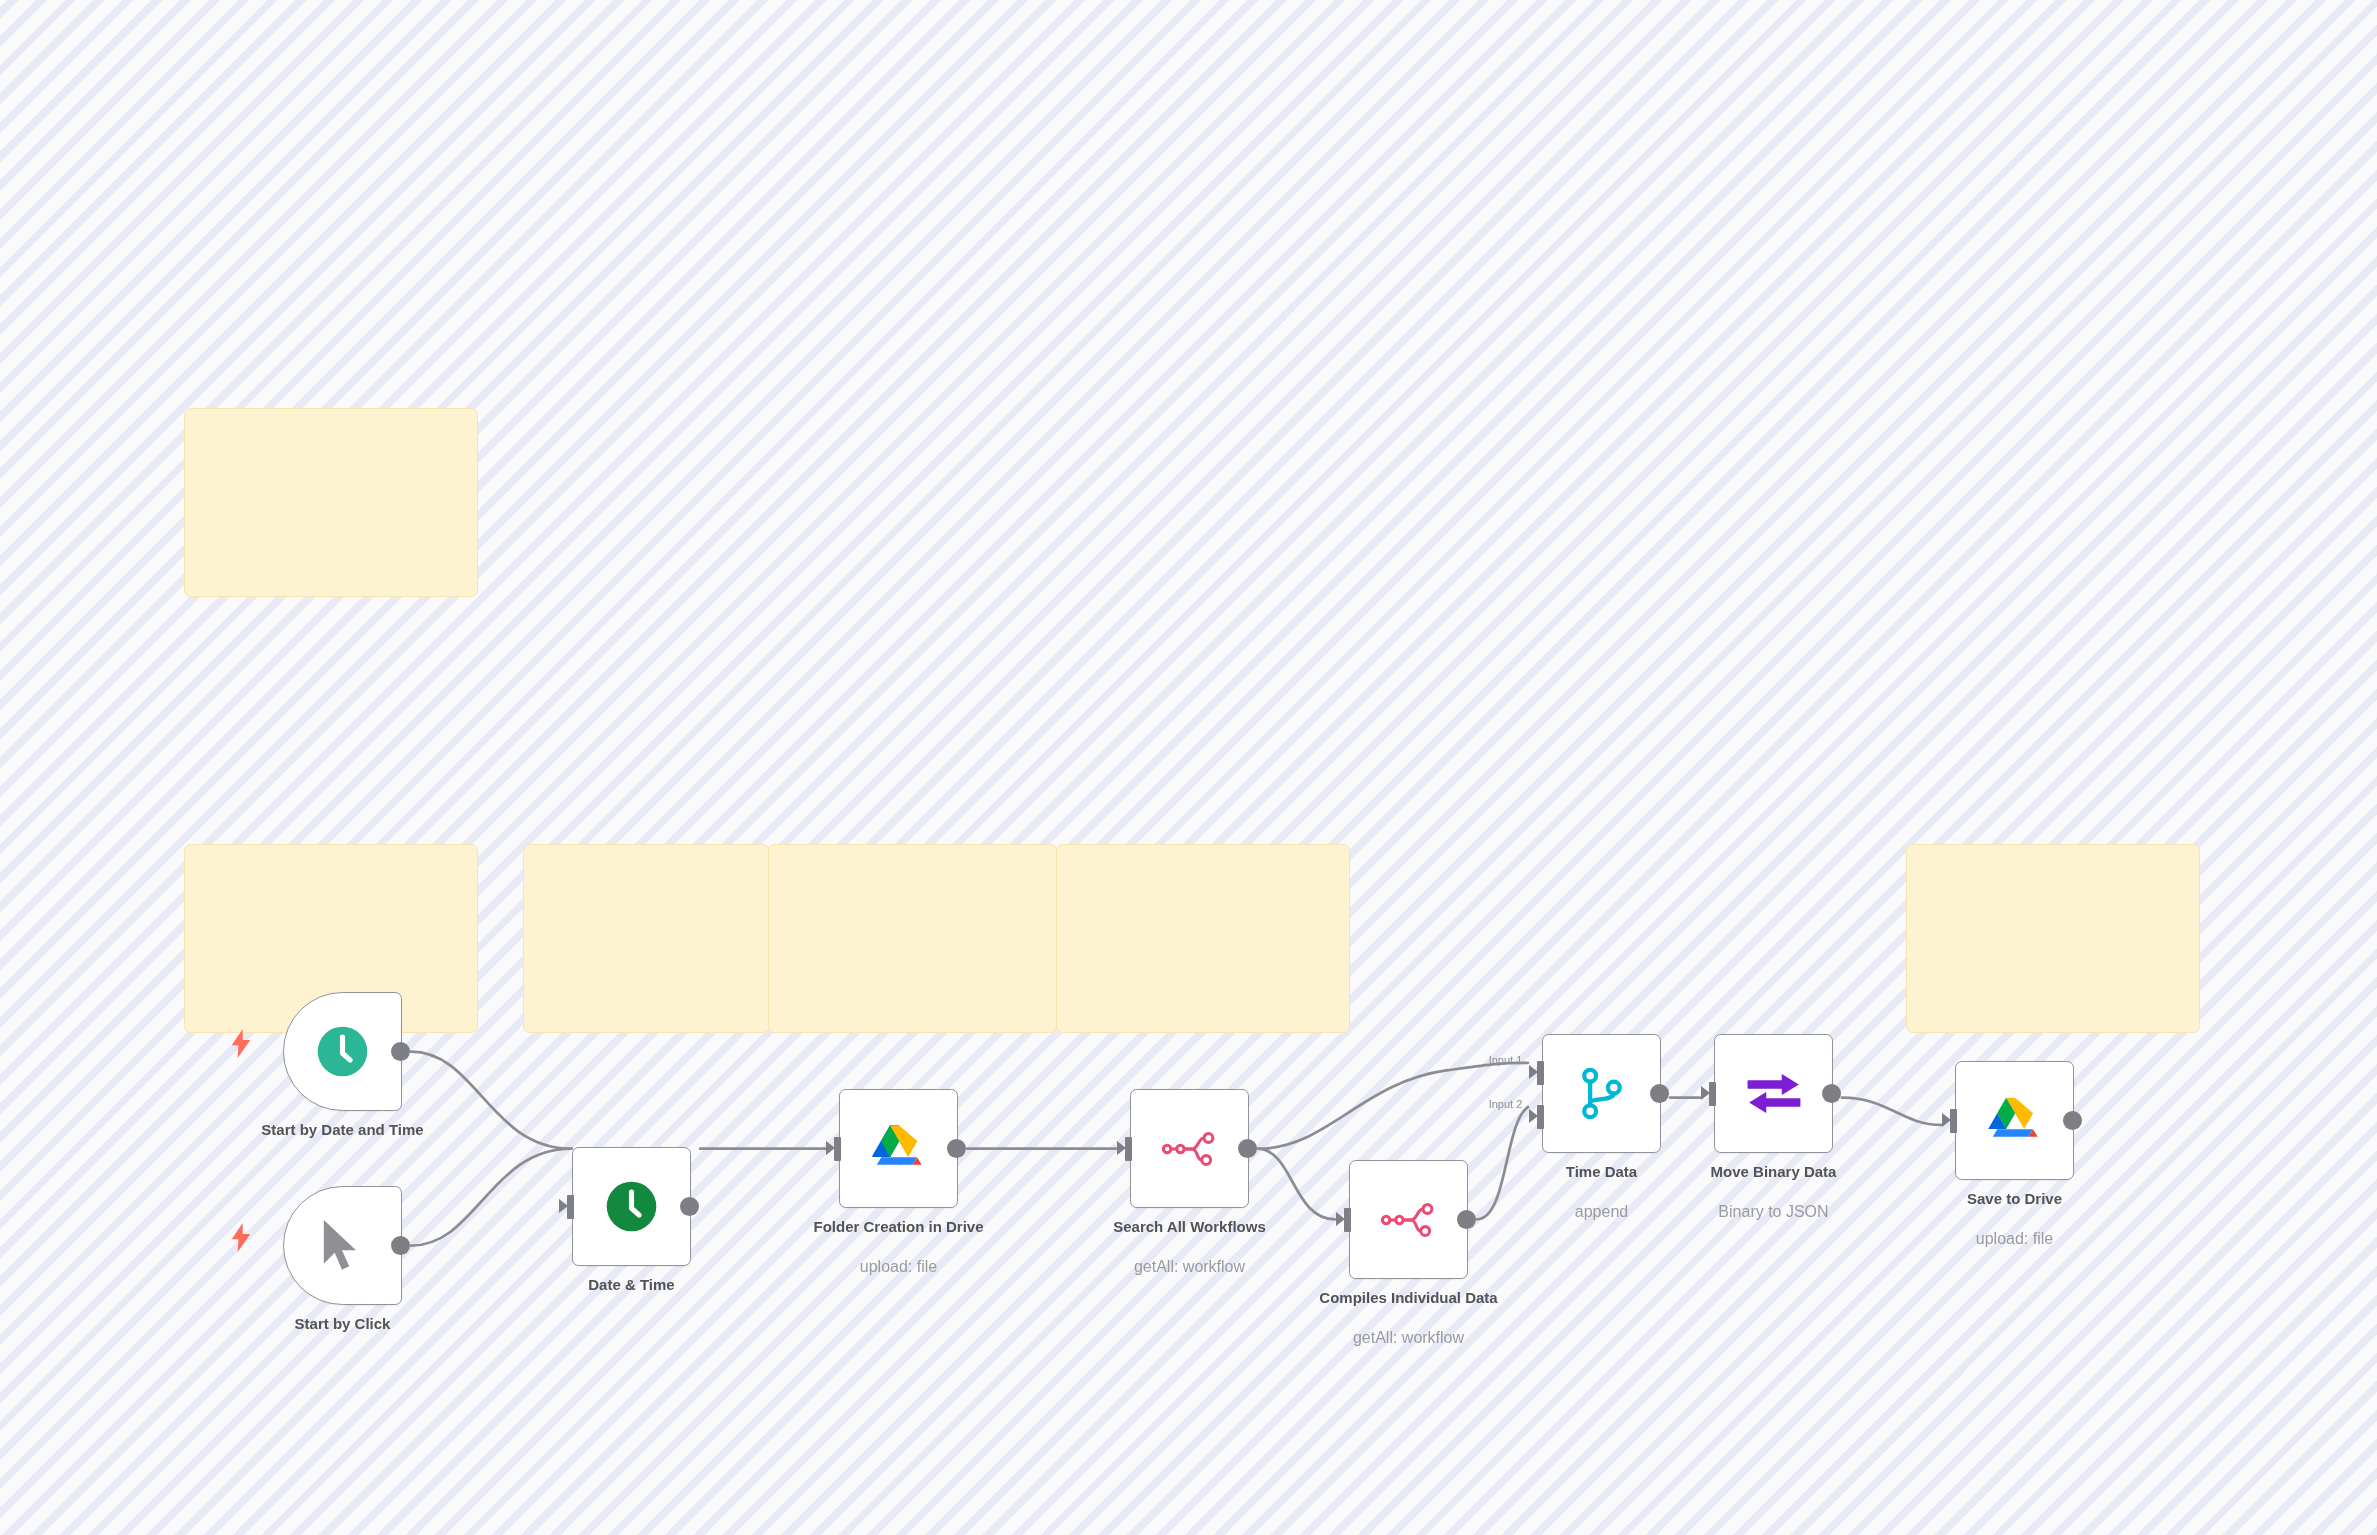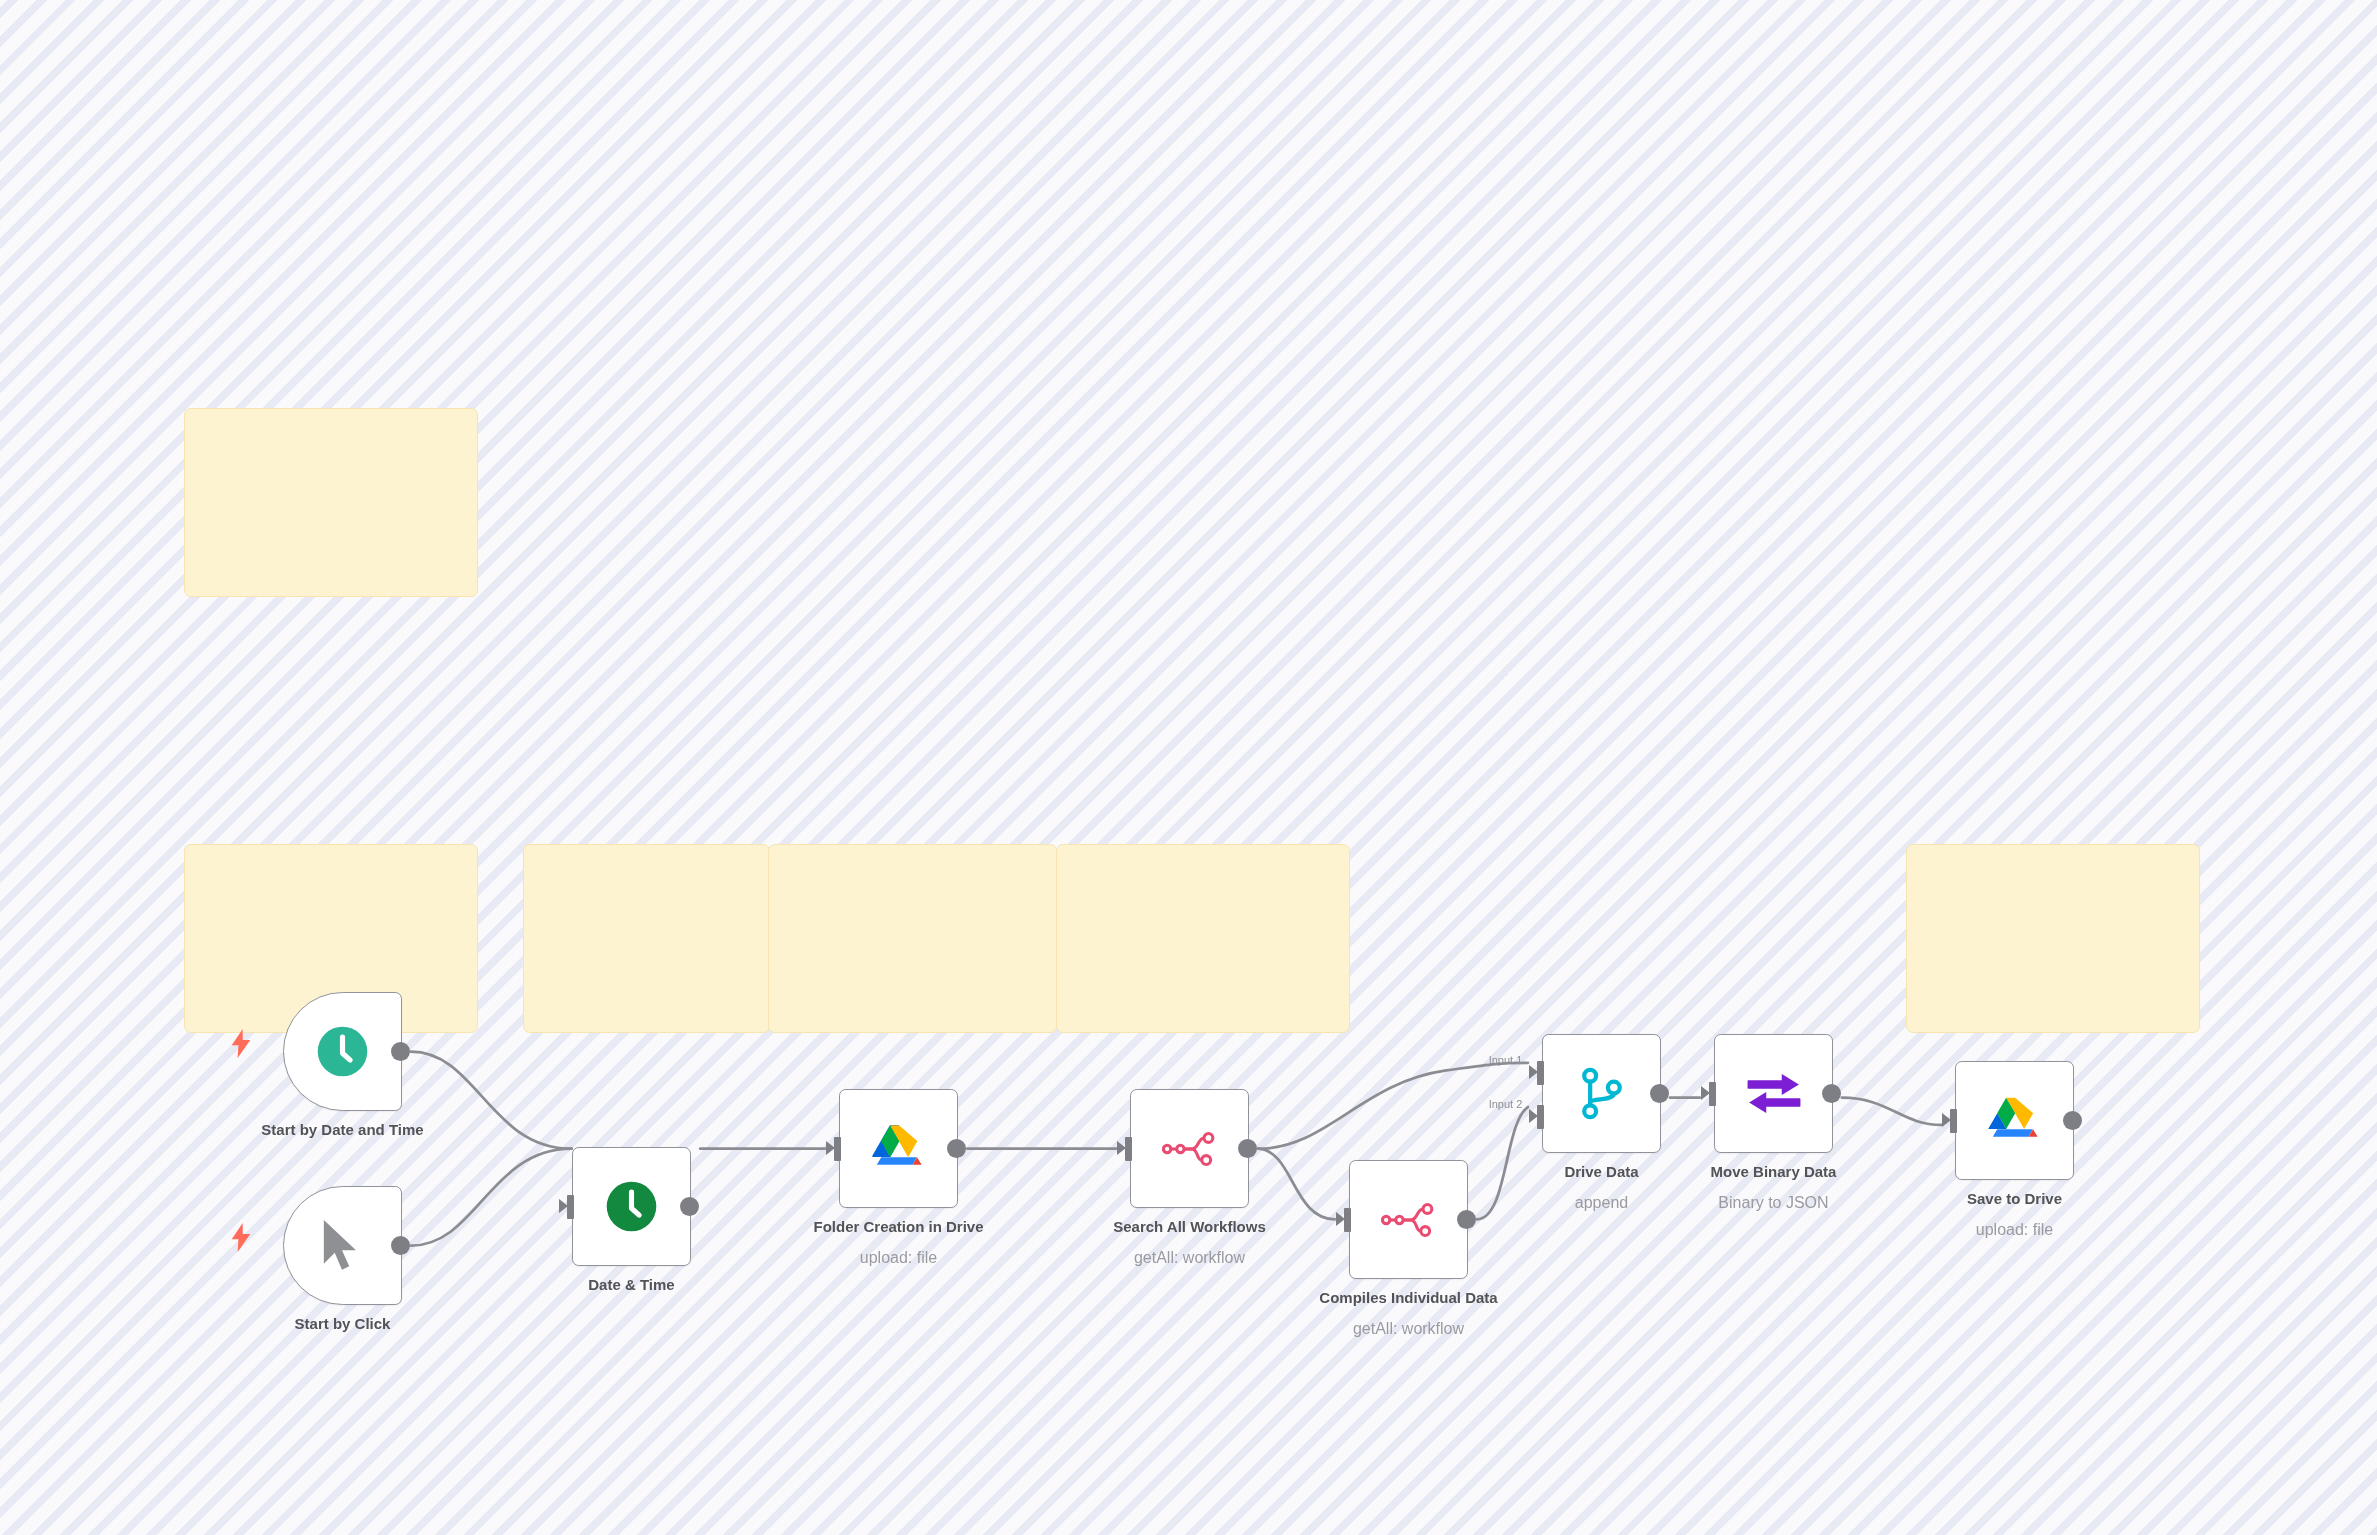--- a/index.html
+++ b/index.html
@@ -96,21 +96,21 @@
     font-weight: 700;
     color: #525356;
     line-height: 1.35;
   }
 
   .node-subtitle {
     font-size: 16px;
     font-weight: 400;
     color: #9a9ba0;
     line-height: 1.45;
-    margin-top: 9px;
+    margin-top: 18px;
   }
 
   
   .ep-out {
     position: absolute;
     right: -9.4px;
     top: 50%;
     margin-top: -9.4px;
     width: 19px;
     height: 19px;
@@ -366,21 +366,21 @@
             <circle cx="12" cy="52" r="7"></circle>
             <circle cx="40" cy="24" r="7"></circle>
             <path d="M12 17 V45"></path>
             <path d="M40 31 C40 40 12 36 12 42"></path>
           </g>
         </svg>
       </div>
       <div class="ep-out"></div>
     </div>
     <div class="node-caption">
-      <div class="node-title">Drive Data</div>
+      <div class="node-title">Time Data</div>
       <div class="node-subtitle">append</div>
     </div>
   </div>
 
   <div class="node" style="left:1714px; top:1034px;">
     <div class="node-box">
       <div class="ep-in">
           <span class="tri"></span>
           <span class="bar"></span>
         </div>

